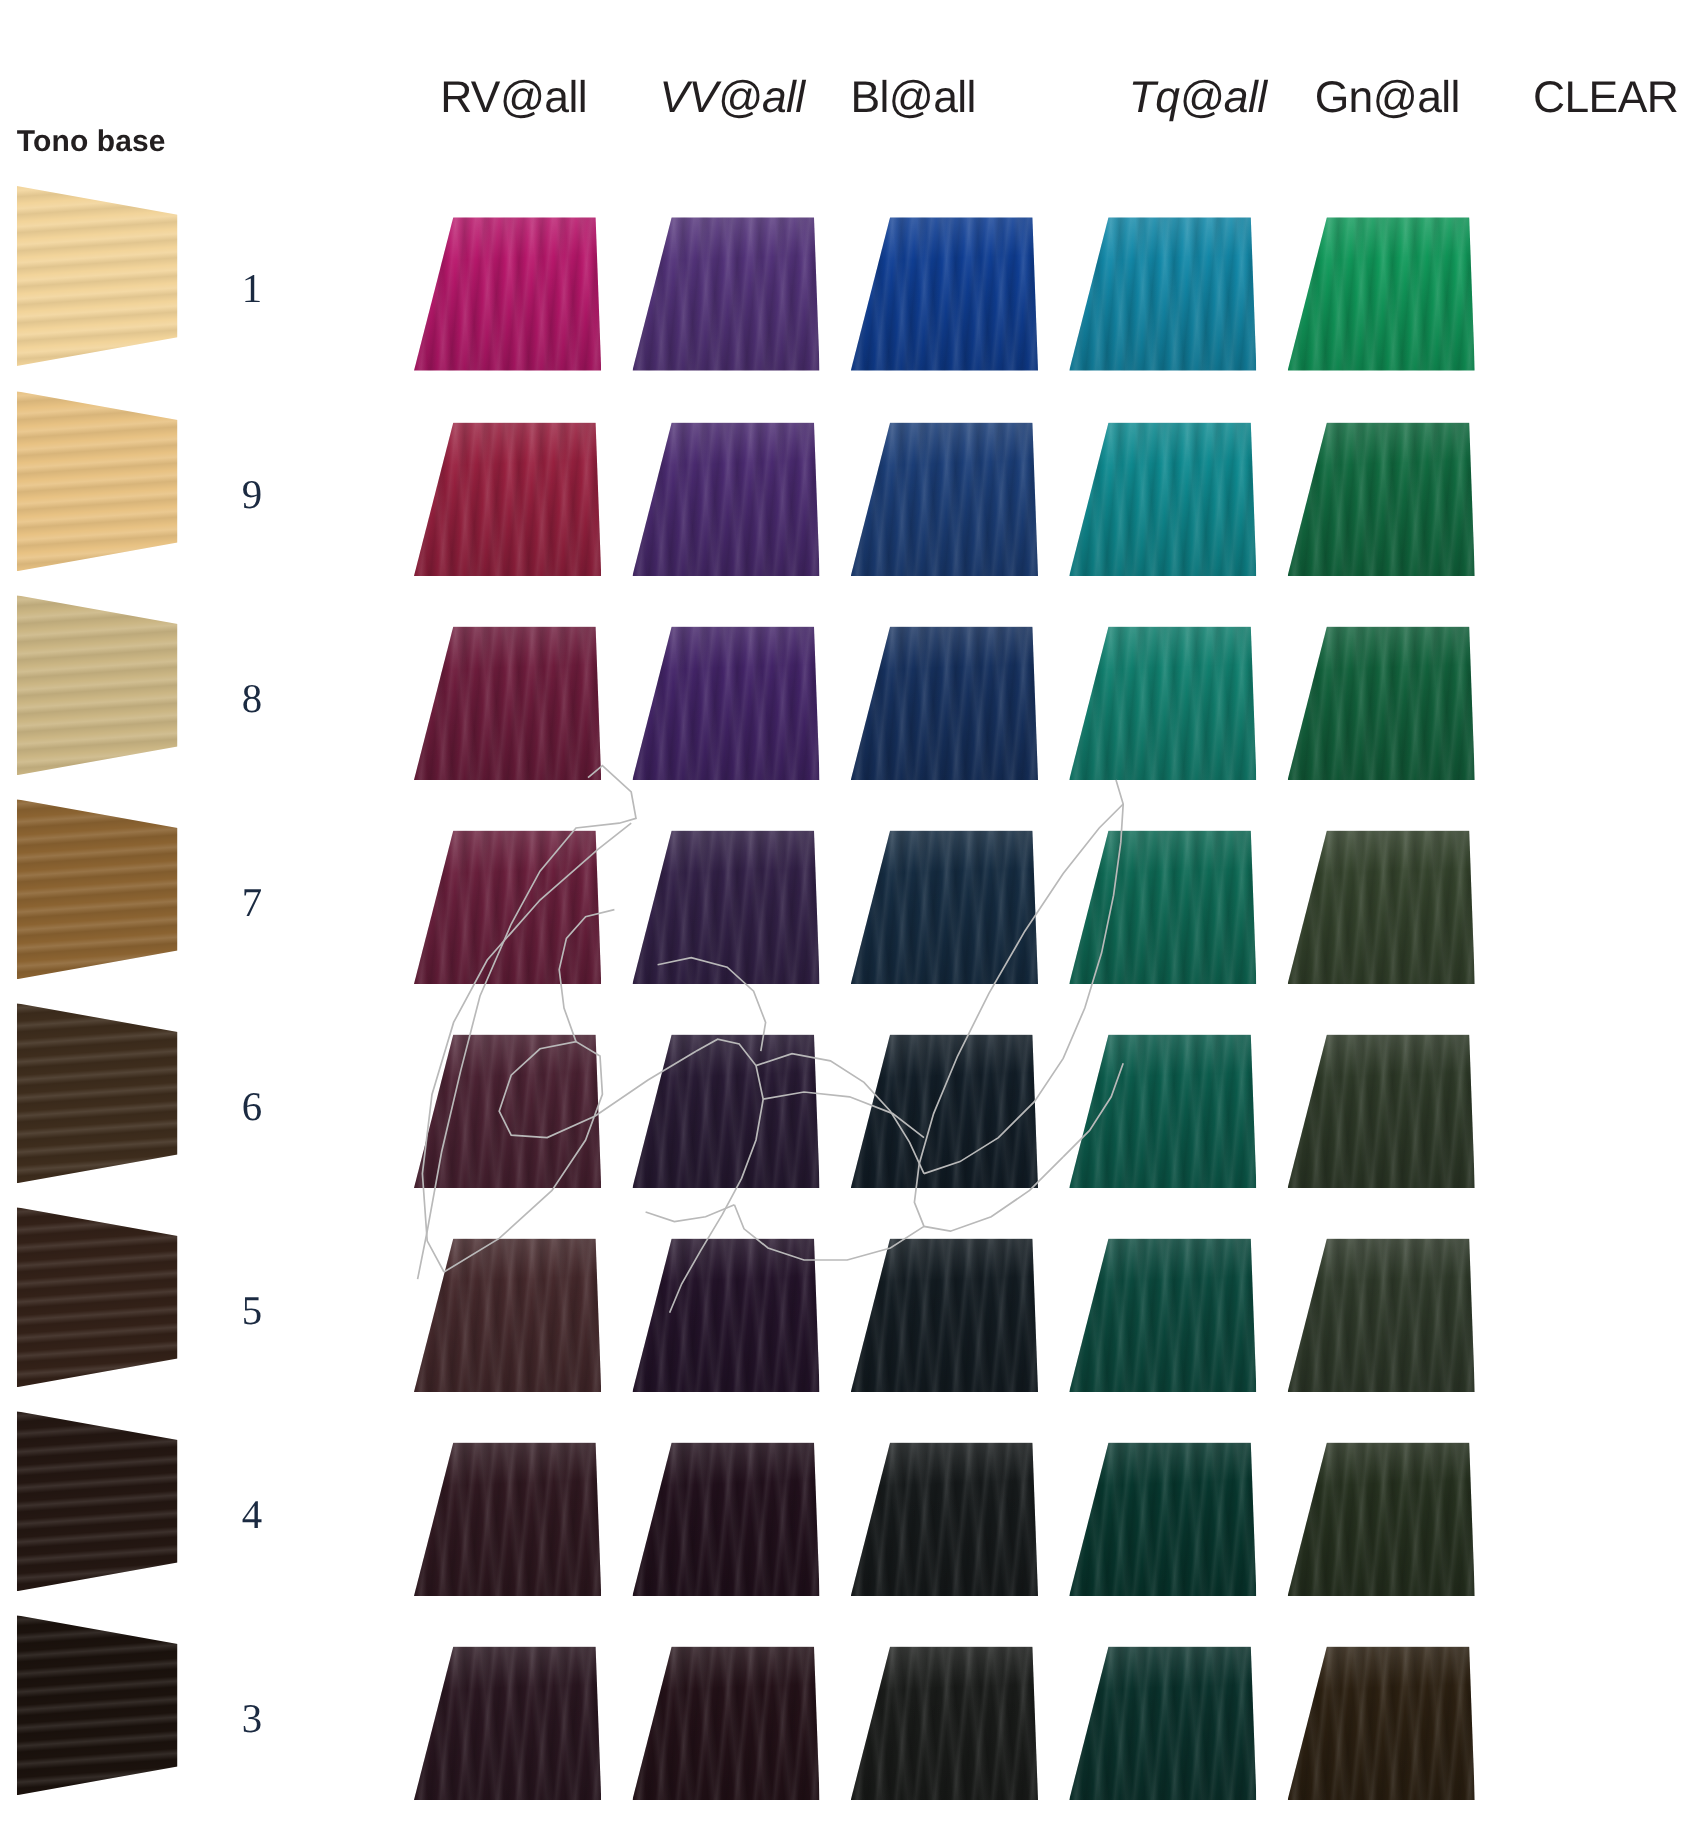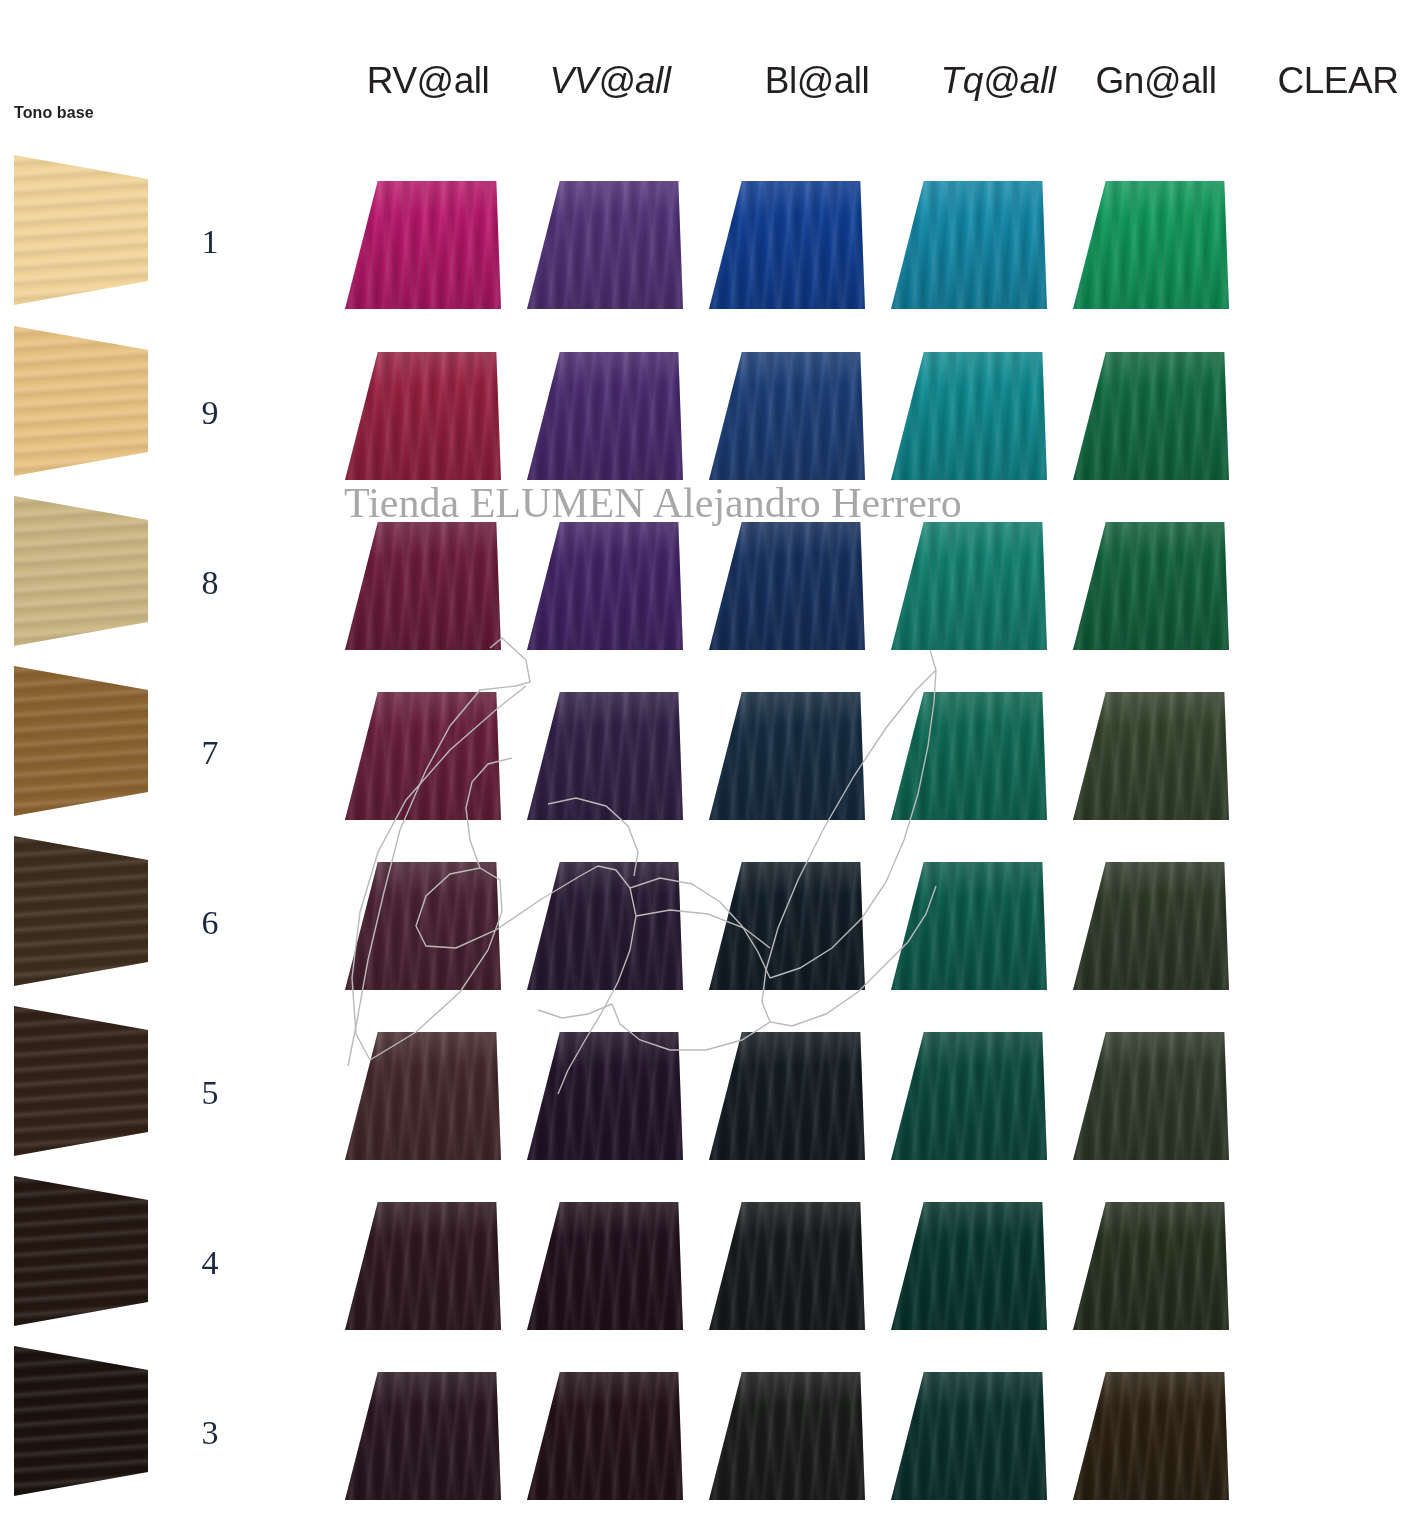--- a/index.html
+++ b/index.html
@@ -23,21 +23,21 @@
     font-size:37px;
     font-weight:400;
     color:#231f20;
     letter-spacing:-0.5px;
     white-space:nowrap;
   }
 
   .tono-base-label{
     position:absolute;
     left:14px;top:104px;
-    font-size:16px;
+    font-size:25px;
     font-weight:600;
     color:#231f20;
     letter-spacing:0.1px;
   }
 
   
   .base-swatch{
     position:absolute;
     left:14px;
     width:134px;
@@ -118,21 +118,21 @@
 </head>
 <body>
 
 <div id="chart">
 
   <div class="tono-base-label">Tono base</div>
 
   <div id="headers">
       <div class="col-header" style="left: 337px;">RV@all</div>
       <div class="col-header" style="left: 519px; font-style: italic;">VV@all</div>
-      <div class="col-header" style="left: 726px;">Bl@all</div>
+      <div class="col-header" style="left: 670px;">Bl@all</div>
       <div class="col-header" style="left: 907px; font-style: italic;">Tq@all</div>
       <div class="col-header" style="left: 1065px;">Gn@all</div>
       <div class="col-header" style="left: 1247px;">CLEAR</div>
     </div>
   <div id="bases">
       <div class="base-swatch" style="top: 155px; background: rgb(242, 212, 154);">
         <div class="bsheen"></div>
       </div>
       <div class="base-swatch" style="top: 326px; background: rgb(232, 194, 131);">
         <div class="bsheen"></div>
@@ -380,14 +380,13 @@
       <path d="M606 40 L586 60 L556 98 L524 146 L494 198 L468 250 L448 298 L436 340 L432 372 L440 392 L462 396 L496 384 L528 362 L556 334"></path>
       <path d="M440 392 L412 410 L376 420 L340 420 L310 410 L290 394 L282 374"></path>
       <path d="M218 174 L246 168 L276 176 L298 196 L308 222 L304 246"></path>
       <path d="M306 286 L340 280 L378 284 L414 298 L440 318"></path>
       <path d="M150 238 L140 210 L136 178 L142 152 L158 134 L182 128"></path>
       <path d="M282 374 L258 384 L232 388 L208 380"></path>
       <path d="M556 334 L578 312 L596 284 L606 256"></path>
     </g>
   </svg>
 
-  <div class="wm-text">Tienda ELUMEN Alejandro Herrero</div>
 </div>
 
 </body></html>

